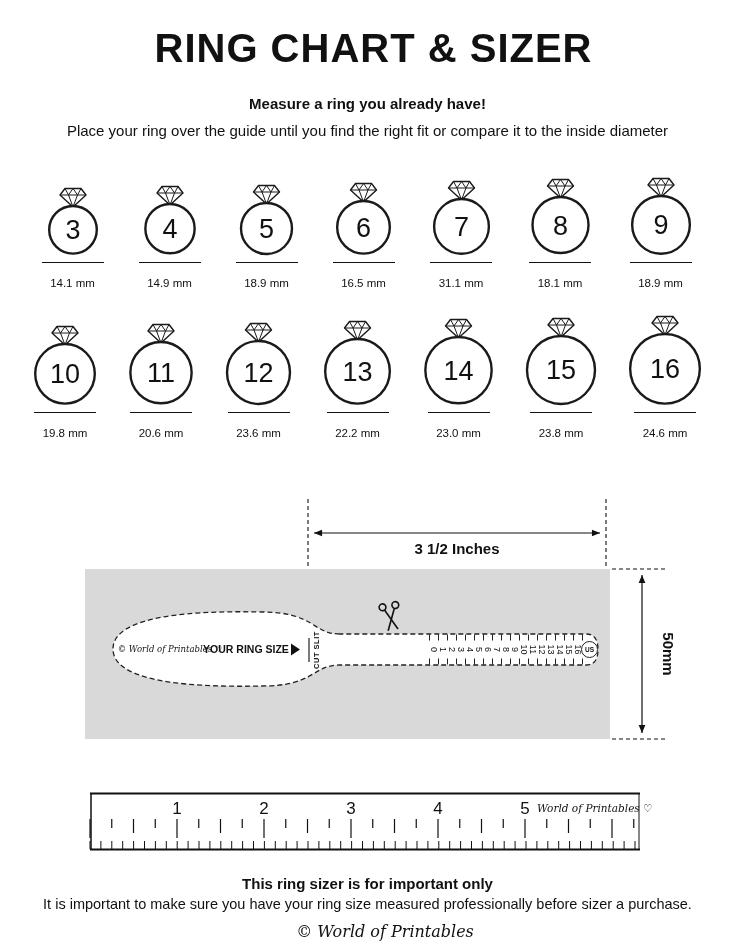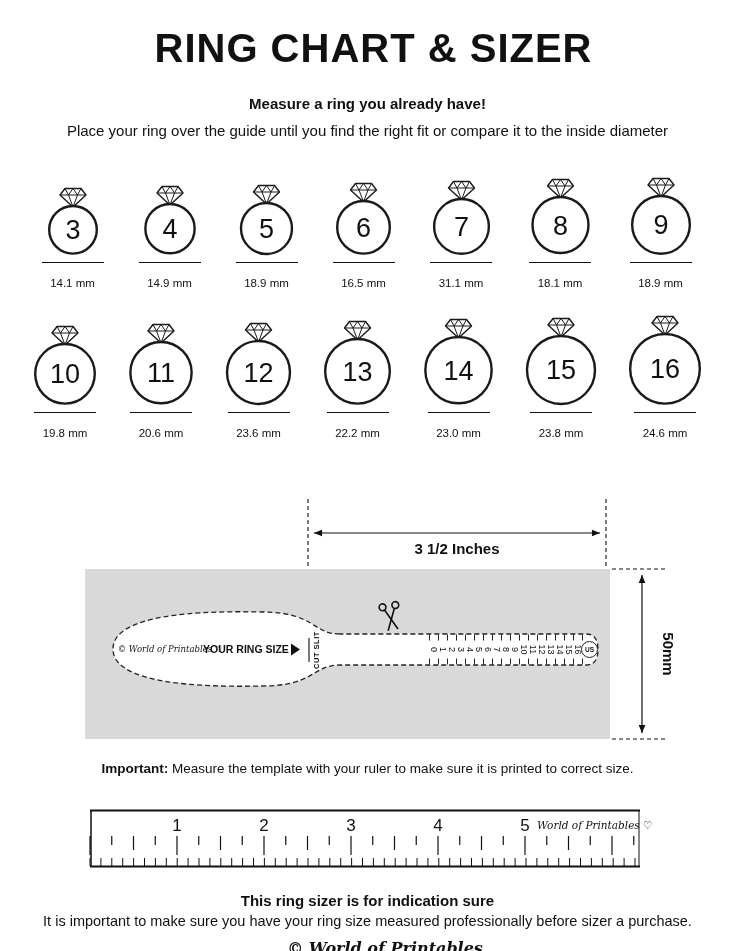--- a/index.html
+++ b/index.html
@@ -32,21 +32,21 @@
   .template-svg { display:block; margin-top:58px; }
   .important { text-align:center; font-size:13.5px; margin-top:2px; }
 
   .ruler-svg { display:block; margin-top:32px; }
 
   .footer { margin-top:22px; text-align:center; }
   .footer .head { font-size:15px; font-weight:bold; }
   .footer .sub  { font-size:14.5px; margin-top:4px; }
   .logo {
     margin-top:10px; text-align:center; font-size:16px;
-    font-family:"DejaVu Serif", serif; font-style:italic; font-weight:bold;padding-left:35px;
+    font-family:"DejaVu Serif", serif; font-style:italic; font-weight:normal;padding-left:35px;
   }
 
   svg text { font-family:"Liberation Sans", sans-serif; }
   svg text.script-font { font-family:"DejaVu Serif", serif; font-style:italic; }
 </style>
 </head>
 <body>
 
 <div class="page">
 
@@ -294,21 +294,20 @@
         <line x1="573.5" y1="137.5" x2="573.5" y2="143.5" stroke="#222" stroke-width="1"></line>
         <line x1="573.5" y1="167.5" x2="573.5" y2="161.5" stroke="#222" stroke-width="1"></line>
         <line x1="582.5" y1="137.5" x2="582.5" y2="143.5" stroke="#222" stroke-width="1"></line>
         <line x1="582.5" y1="167.5" x2="582.5" y2="161.5" stroke="#222" stroke-width="1"></line>
       </g>
 
     <circle cx="589.5" cy="152.5" r="8" fill="#fff" stroke="#222" stroke-width="1"></circle>
     <text x="589.5" y="155" text-anchor="middle" font-size="6.5" font-weight="bold" fill="#111">US</text>
   </svg>
 
-  <div class="important"><b>Important:</b><span> Measure the template with your ruler to make sure it is printed to correct size.</span></div>
 
   <svg class="ruler-svg" width="735" height="62" viewBox="0 0 735 62">
     <g stroke="#111">
       <line x1="90" y1="2.5" x2="640" y2="2.5" stroke-width="2"></line>
       <line x1="91" y1="2" x2="91" y2="59" stroke-width="1.5"></line>
       <line x1="90" y1="58.5" x2="640" y2="58.5" stroke-width="2"></line>
       <line x1="639" y1="2" x2="639" y2="59" stroke-width="1"></line>
     </g>
     <g id="ruler-marks">
         <text x="177" y="23" text-anchor="middle" font-size="17" fill="#111">1</text>
@@ -391,18 +390,18 @@
         <line x1="591.4000000000001" y1="58" x2="591.4000000000001" y2="50" stroke="#111" stroke-width="1"></line>
         <line x1="602.3000000000001" y1="58" x2="602.3000000000001" y2="50" stroke="#111" stroke-width="1"></line>
         <line x1="613.2" y1="58" x2="613.2" y2="50" stroke="#111" stroke-width="1"></line>
         <line x1="624.1" y1="58" x2="624.1" y2="50" stroke="#111" stroke-width="1"></line>
         <line x1="635" y1="58" x2="635" y2="50" stroke="#111" stroke-width="1"></line>
       </g>
     <text class="script-font" x="537" y="21" font-size="10.5" fill="#111">World of Printables ♡</text>
   </svg>
 
   <div class="footer">
-    <div class="head">This ring sizer is for indication sure</div>
+    <div class="head">This ring sizer is for important only</div>
     <div class="sub">It is important to make sure you have your ring size measured professionally before sizer a purchase.</div>
   </div>
   <div class="logo">© World of Printables</div>
 
 </div>
 
 </body></html>

